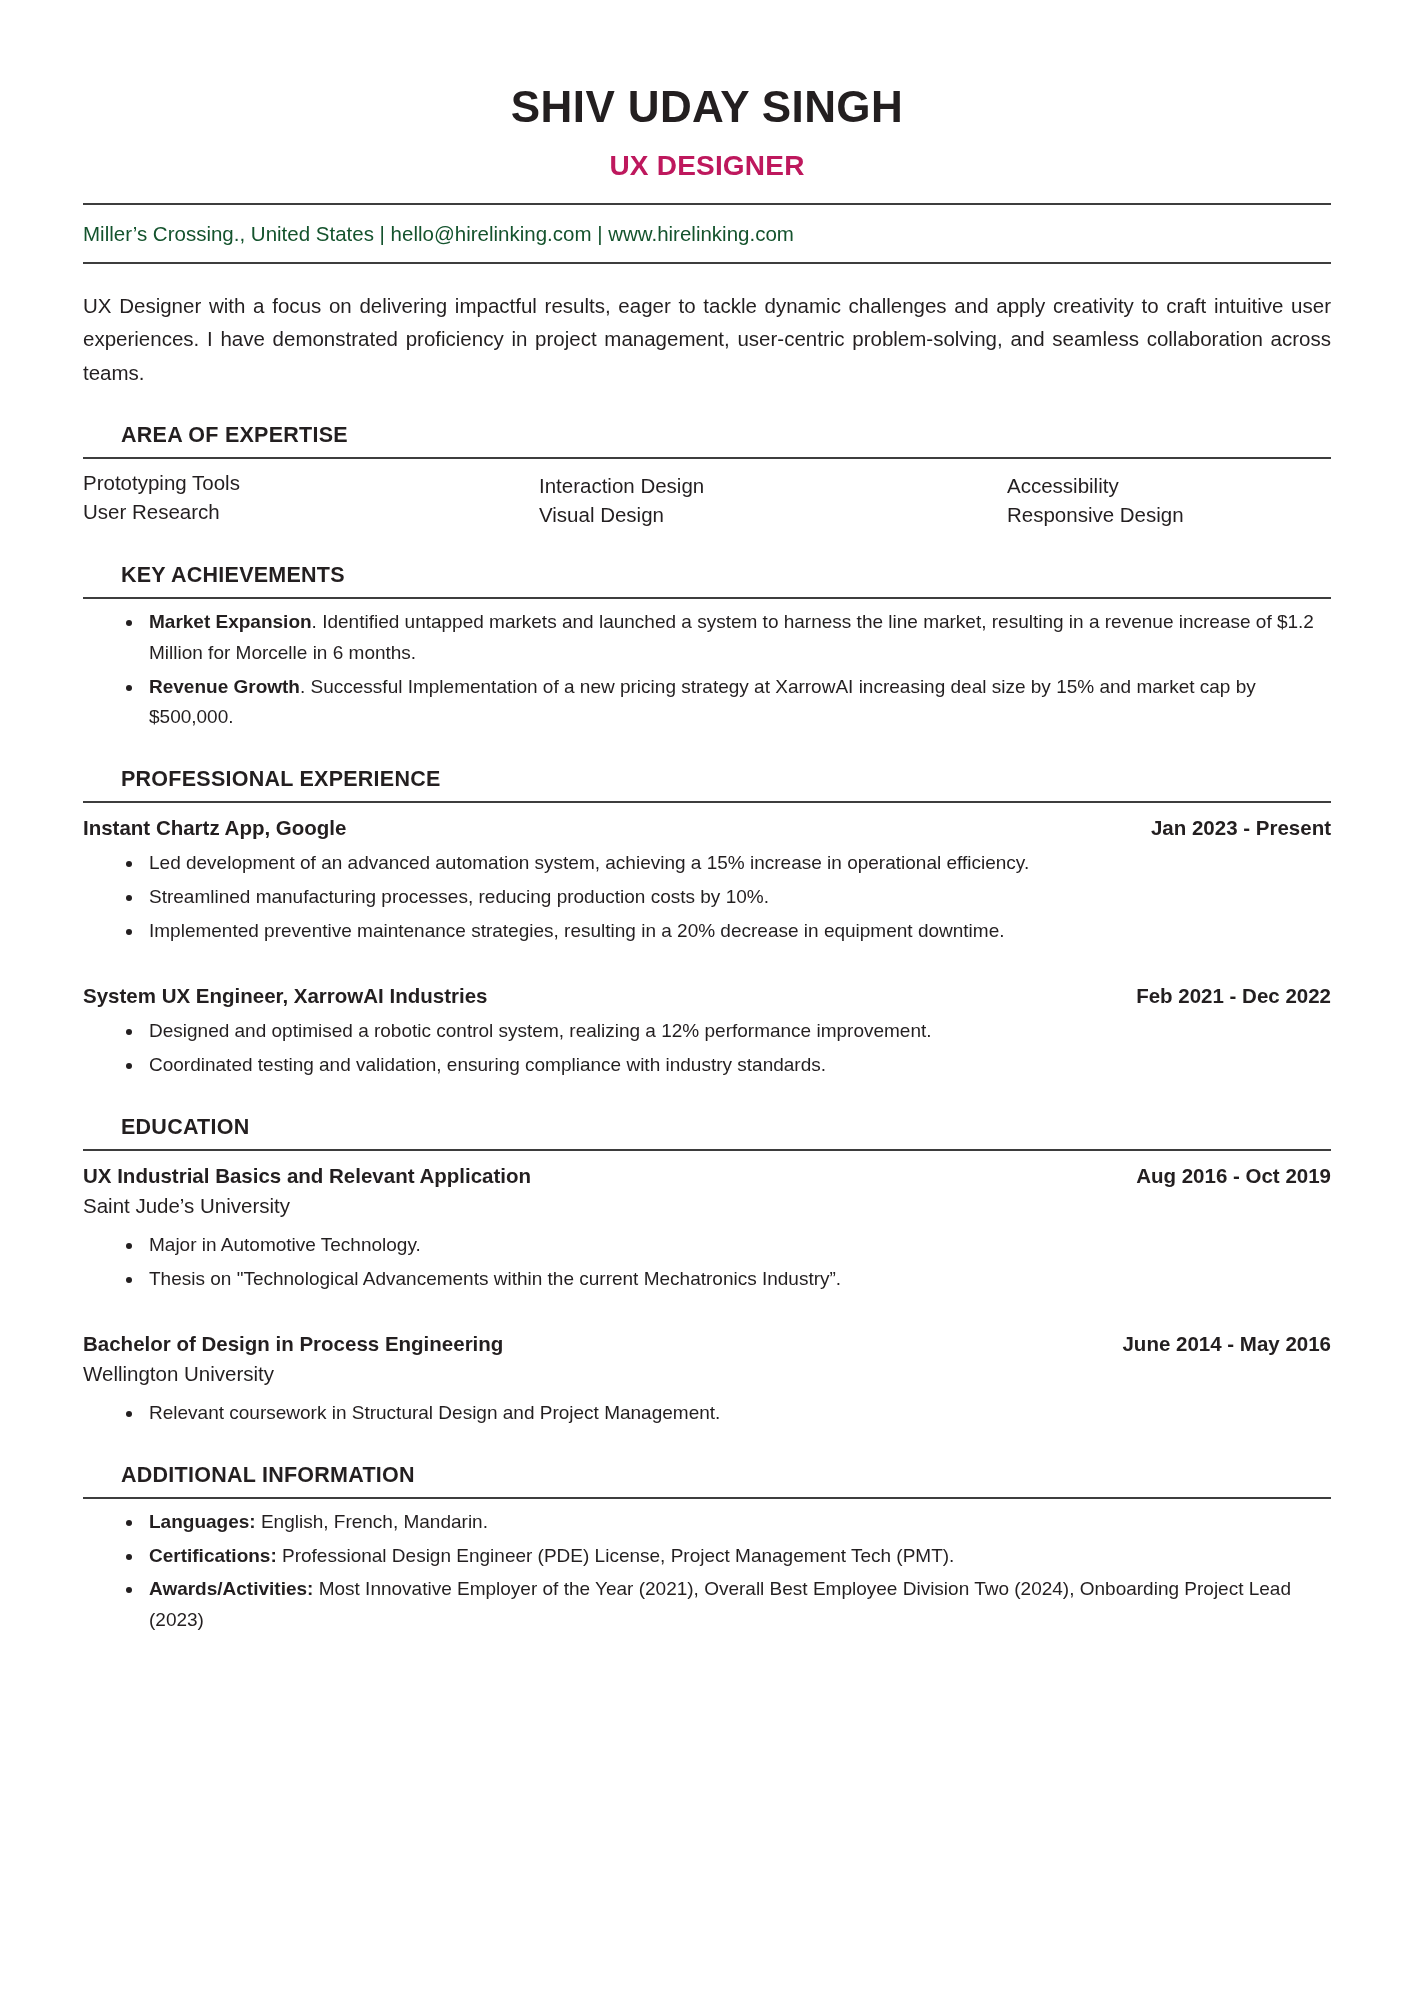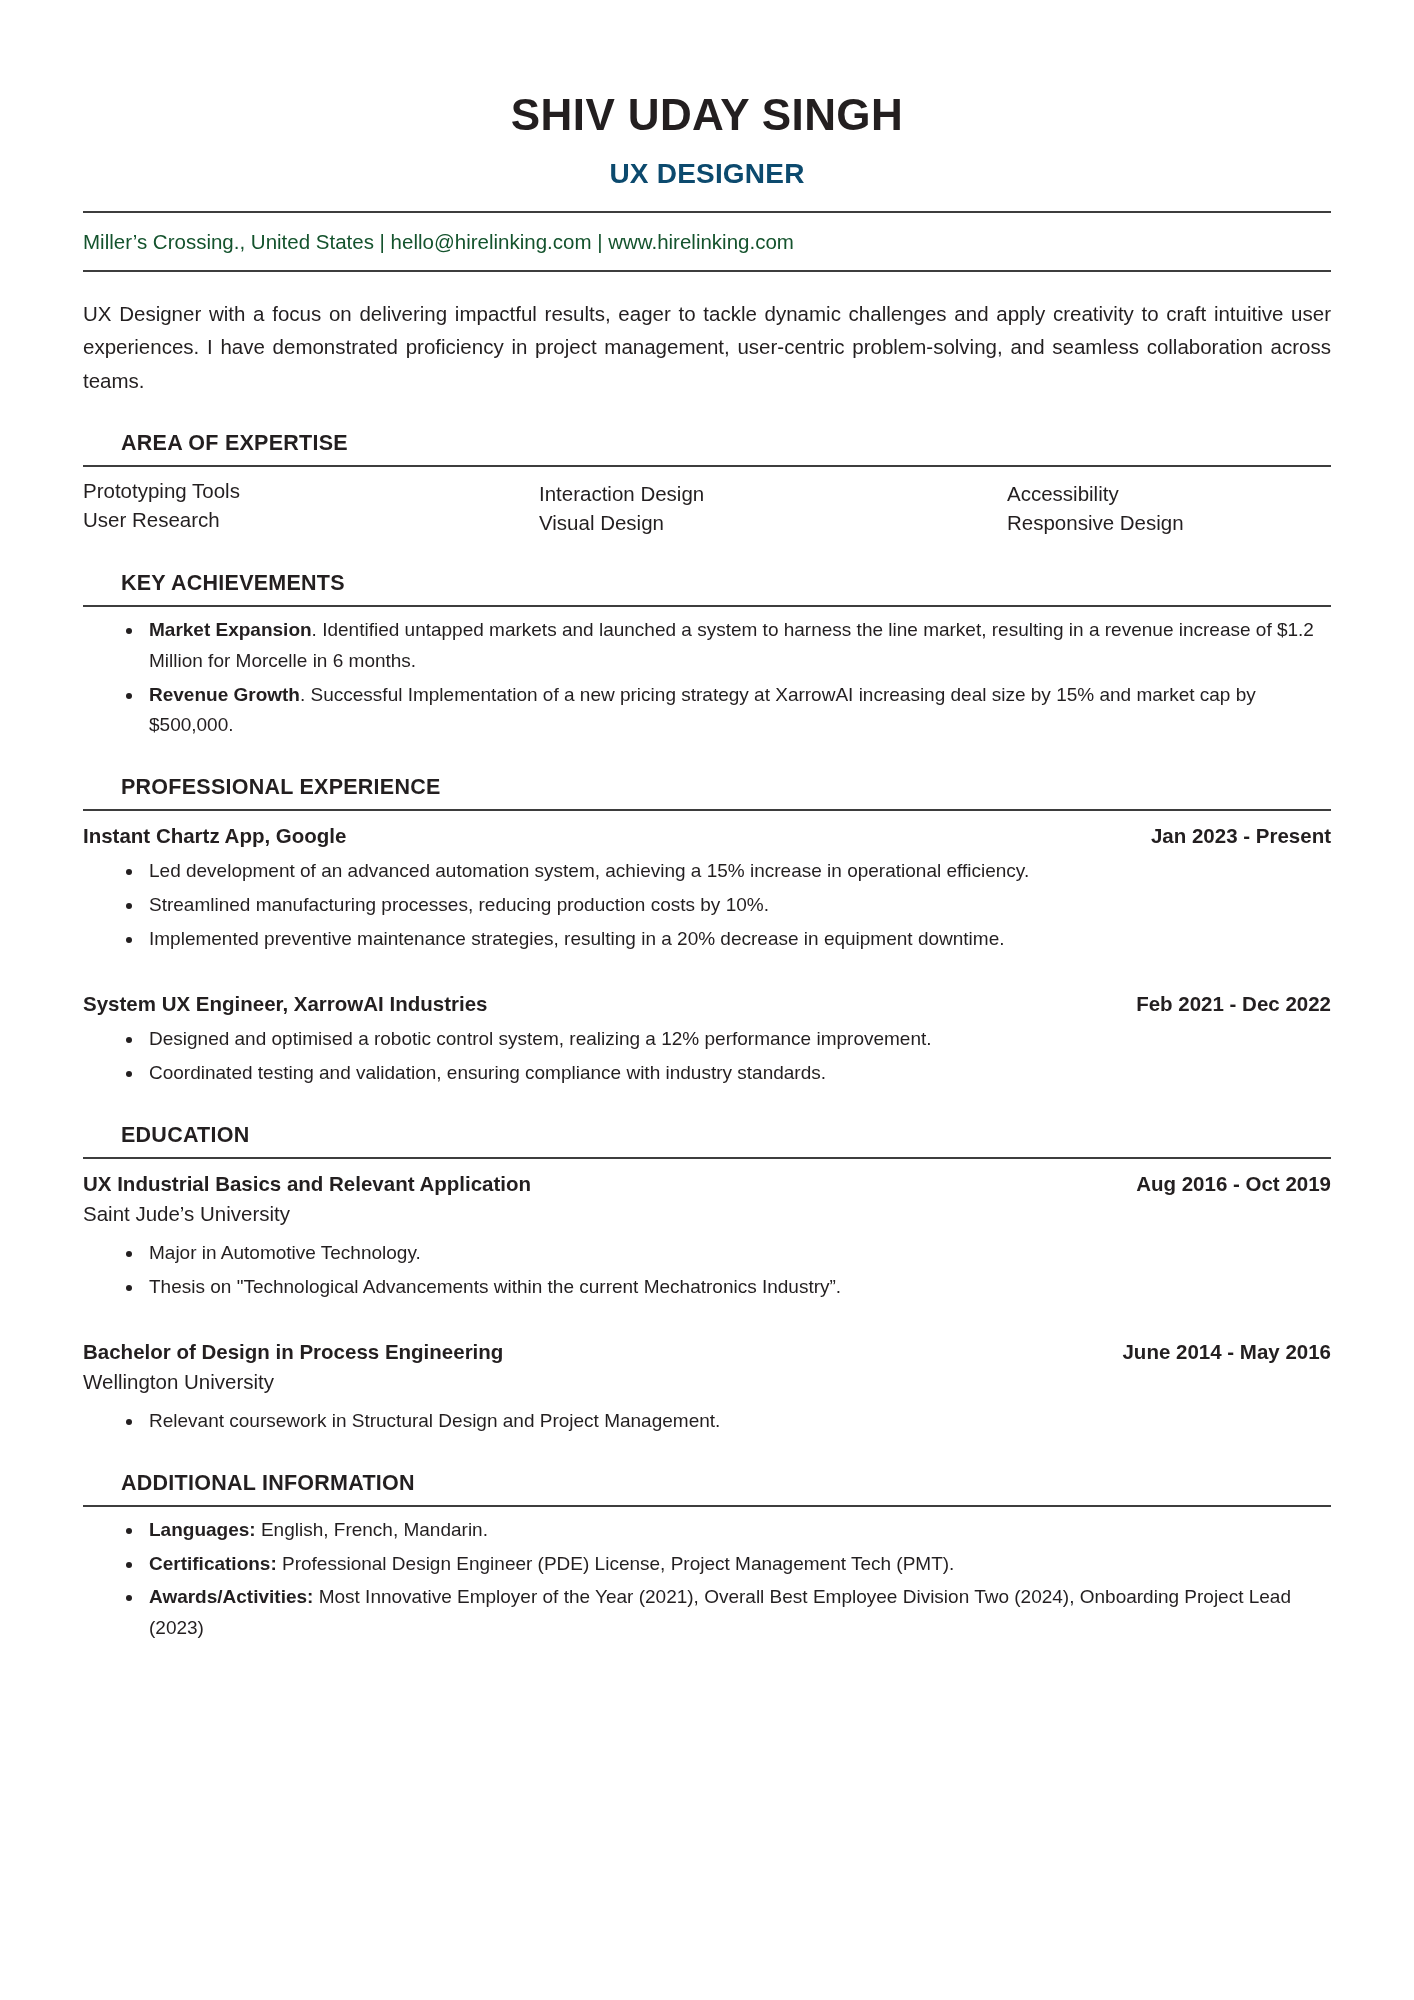--- a/index.html
+++ b/index.html
@@ -12,42 +12,42 @@
     height: 2000px;
     font-family: "Liberation Sans", sans-serif;
     color: #231f20;
     -webkit-font-smoothing: antialiased;
   }
   .page {
     position: relative;
     width: 1414px;
     height: 1869px;
     box-sizing: border-box;
-    padding: 16px 83px;
+    padding: 8px 83px;
     overflow: hidden;
   }
 
   
   .header { padding-top: 74px; }
   .name {
     text-align: center;
     font-size: 44px;
     font-weight: 700;
     letter-spacing: 0.4px;
     line-height: 1.15;
     color: #231f20;
     margin: 0;
   }
   .job-title {
     text-align: center;
     font-size: 28px;
     font-weight: 700;
     letter-spacing: 0.2px;
     margin: 17px 0 0 0;
-    color: #0c4a6e;
+    color: #be185d;
   }
   .rule {
     height: 0;
     border-top: 2.2px solid #3d3d3d;
     width: 100%;
   }
   .contact-block { margin-top: 21px; }
   .contact-line {
     text-align: left;
     font-size: 20.5px;

